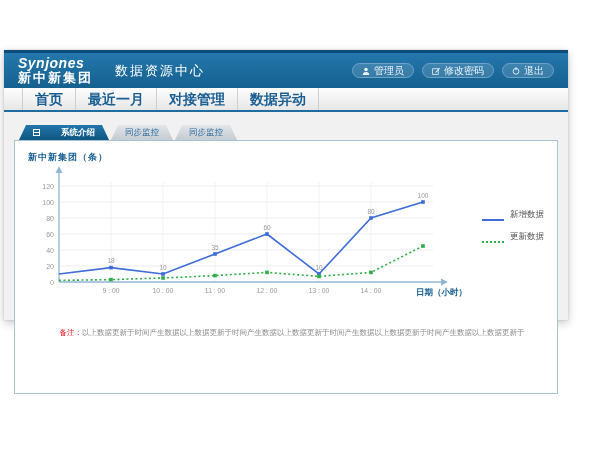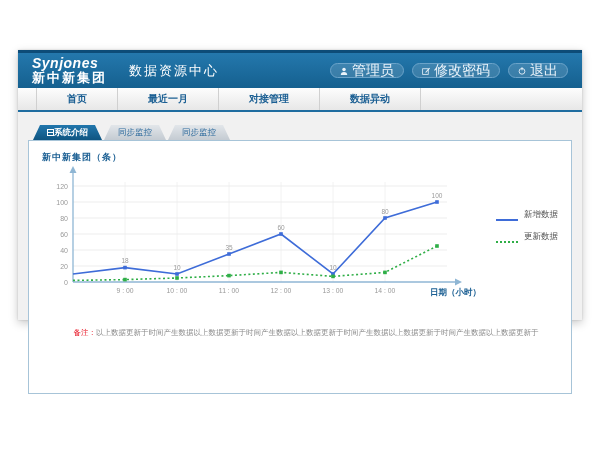--- a/index.html
+++ b/index.html
@@ -1,45 +1,45 @@
 <!DOCTYPE html>
 <html><head>
 <meta charset="utf-8">
 <style>
   * { margin:0; padding:0; box-sizing:border-box; }
   html,body { width:600px; height:450px; background:#ffffff; overflow:hidden;
               font-family:"Liberation Sans", sans-serif; }
 
-  .app { position:absolute; left:18px; top:50px; width:564px; height:270px;
+  .app { position:absolute; left:4px; top:50px; width:564px; height:270px;
          background:#f1f1f1; box-shadow:0 3px 9px rgba(0,0,0,0.22), 0 0 2px rgba(0,0,0,0.15); }
 
   
   .header { height:38px; background:linear-gradient(#2478ad,#15608f);
             border-top:3px solid #0d4c78; display:flex; align-items:center; padding:0 14px; }
   .logo { display:flex; flex-direction:column; line-height:1.05; color:#fff; margin-right:22px; }
   .logo-en { font-size:14px; font-weight:bold; font-style:italic; letter-spacing:0.5px; }
   .logo-cn { font-size:13px; font-weight:bold; letter-spacing:2px; }
   .app-title { color:#fff; font-size:13px; letter-spacing:2px; }
   .header-right { margin-left:auto; display:flex; gap:8px; }
   .hbtn { display:flex; align-items:center; gap:4px; height:15px; padding:0 9px;
           background:rgba(255,255,255,0.14); border:1px solid #6ba3c9; border-radius:8px;
-          color:#eaf3fa; font-size:14px; cursor:pointer; }
+          color:#eaf3fa; font-size:10px; cursor:pointer; }
   .hbtn svg { display:block; }
 
   
   .nav { height:24px; background:linear-gradient(#fdfdfd,#e7e7e7); border-bottom:2px solid #1f6da0;
          display:flex; align-items:center; padding-left:18px; }
-  .nav-item { padding:0 30px; font-size:10px; font-weight:bold; color:#1b5f93;
+  .nav-item { padding:0 12px; font-size:14px; font-weight:bold; color:#1b5f93;
               border-right:1px solid #d0d0d0; cursor:pointer; line-height:22px; }
   .nav-item:first-child { border-left:1px solid #d0d0d0; }
 
   
   .content { padding:13px 10px 0 10px; height:303px; }
   .tabs { display:flex; gap:2px; padding-left:5px; height:15px; }
-  .tab { display:flex; align-items:center; gap:0; padding:0 14px; font-size:8.5px;
+  .tab { display:flex; align-items:center; gap:21px; padding:0 14px; font-size:8.5px;
          clip-path:polygon(7px 0, calc(100% - 7px) 0, 100% 100%, 0 100%); cursor:pointer; }
   .tab.active { background:linear-gradient(#2277ad,#0f5581); color:#fff; font-weight:bold; }
   .tab.inactive { background:linear-gradient(#e2e6ea,#c4cbd2); color:#2e6b9d; }
   .tab-doc { width:7px; height:7px; border:1px solid #fff; background:
              linear-gradient(#fff 1px, transparent 1px) 0 2px / 100% 3px no-repeat,
              transparent; }
   .panel { background:#fff; border:1px solid #a7c4d8; height:254px; position:relative; }
 
   .range-row { display:flex; justify-content:flex-end; gap:14px; padding:11px 16px 0 0; }
   .range-opt { display:flex; align-items:center; gap:4px; font-size:8px; color:#555; cursor:pointer; }

